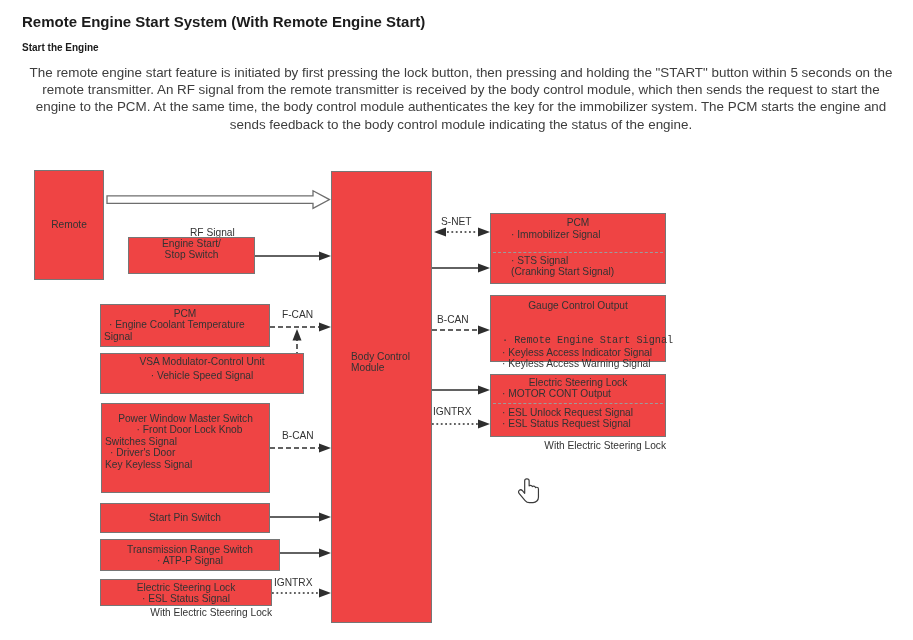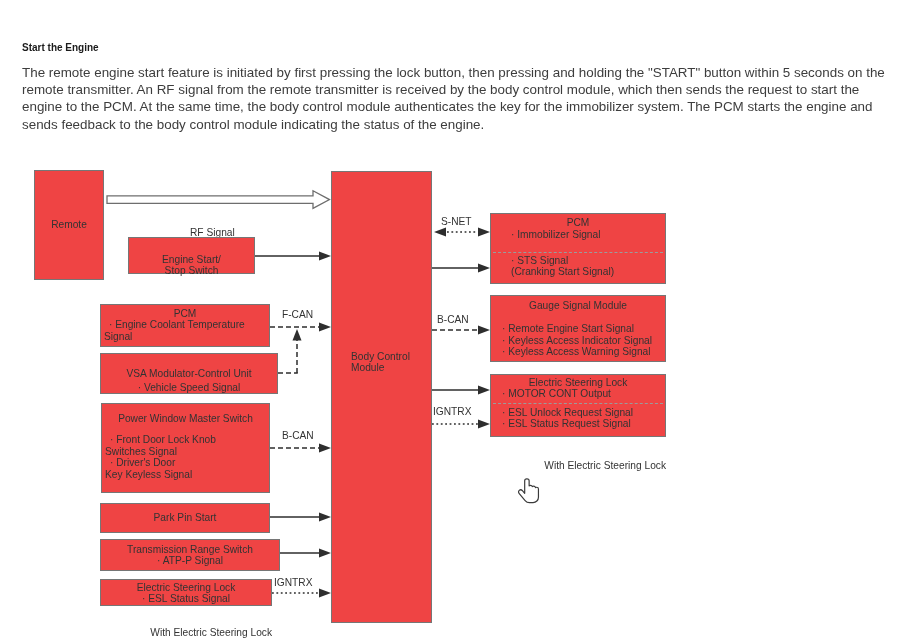--- a/index.html
+++ b/index.html
@@ -1,40 +1,41 @@
 <!DOCTYPE html>
 <html><head>
 <meta charset="utf-8">
 <style>
   html,body{margin:0;padding:0;background:#ffffff;}
   #page{position:relative;width:913px;height:640px;background:#ffffff;overflow:hidden;
         font-family:"Liberation Sans",sans-serif;color:#333333;}
   .abs{position:absolute;}
   .h1{left:22px;top:13px;font-size:15px;font-weight:bold;color:#1b1b1b;white-space:nowrap;}
   .h2{left:22px;top:42px;font-size:10px;font-weight:bold;color:#1b1b1b;white-space:nowrap;}
-  .para{left:22px;top:64px;width:878px;font-size:13.4px;line-height:17.2px;color:#3d3d3d;text-align:left;}
+  .para{left:22px;top:64px;width:878px;font-size:13.4px;line-height:17.2px;color:#3d3d3d;text-align:center;}
   .box{position:absolute;border:1.5px solid #767676;background:#ef4444;box-sizing:border-box;
        font-size:10.2px;line-height:11.4px;color:#333333;}
   .vc{display:flex;align-items:center;justify-content:center;height:100%;}
   .c{text-align:center;white-space:nowrap;}
   .ln{white-space:nowrap;}
   .pl3{padding-left:3px;}
   .pl8{padding-left:8px;}
   .pl11{padding-left:11px;}
   .pl20{padding-left:20px;}
   .divider{position:absolute;left:2px;right:2px;border-top:1.3px dashed #9b9b9b;height:0;}
   .buslabel{position:absolute;font-size:10.2px;color:#333333;white-space:nowrap;}
-  .caption{position:absolute;font-size:10.2px;color:#333333;text-align:right;white-space:nowrap;margin-top:20px;}
+  .caption{position:absolute;font-size:10.2px;color:#333333;text-align:right;white-space:nowrap;}
   svg{display:block;}
 </style>
 </head>
 <body>
 
 <div id="page">
 
+  <div class="abs h1">Remote Engine Start System (With Remote Engine Start)</div>
   <div class="abs h2">Start the Engine</div>
   <div class="abs para">The remote engine start feature is initiated by first pressing the lock button, then pressing and holding the "START" button within 5 seconds on the remote transmitter. An RF signal from the remote transmitter is received by the body control module, which then sends the request to start the engine to the PCM. At the same time, the body control module authenticates the key for the immobilizer system. The PCM starts the engine and sends feedback to the body control module indicating the status of the engine.</div>
 
   <svg class="abs" style="left:0;top:0;" width="913" height="640" viewBox="0 0 913 640">
     <g stroke="#2e2e2e" stroke-width="1.5" fill="none">
 
       <g>
         <line x1="255" y1="256" x2="320" y2="256"></line>
         <polygon points="331,256 319,251.5 319,260.5" fill="#2e2e2e" stroke="none"></polygon>
       </g>
@@ -93,46 +94,46 @@
   <div class="buslabel" style="left:282px;top:430px;">B-CAN</div>
   <div class="buslabel" style="left:274px;top:577px;">IGNTRX</div>
   <div class="buslabel" style="left:441px;top:216px;">S-NET</div>
   <div class="buslabel" style="left:437px;top:314px;">B-CAN</div>
   <div class="buslabel" style="left:433px;top:406px;">IGNTRX</div>
 
   <div class="box" style="left:34px;top:170px;width:70px;height:110px;">
     <div class="vc c">Remote</div>
   </div>
 
-  <div class="box" style="left:128px;top:237px;width:127px;height:37px;padding-top:16px;">
+  <div class="box" style="left:128px;top:237px;width:127px;height:37px;padding-top:0;">
     <div class="c">Engine Start/</div>
     <div class="c">Stop Switch</div>
   </div>
 
   <div class="box" style="left:100px;top:304px;width:170px;height:43px;padding-top:3px;">
     <div class="c">PCM</div>
     <div class="ln pl8">· Engine Coolant Temperature</div>
     <div class="ln pl3">Signal</div>
   </div>
 
-  <div class="box" style="left:100px;top:353px;width:178px;height:41px;padding-top:14px;">
+  <div class="box" style="left:100px;top:353px;width:204px;height:41px;padding-top:2px;">
     <div class="c">VSA Modulator-Control Unit</div>
     <div class="c" style="margin-top:3px;">· Vehicle Speed Signal</div>
   </div>
 
   <div class="box" style="left:101px;top:403px;width:169px;height:90px;padding-top:9px;">
     <div class="c">Power Window Master Switch</div>
-    <div class="ln pl8" style="margin-top:10px;">· Front Door Lock Knob</div>
+    <div class="ln pl8" style="text-align:center;">· Front Door Lock Knob</div>
     <div class="ln pl3">Switches Signal</div>
     <div class="ln pl8">· Driver's Door</div>
     <div class="ln pl3">Key Keyless Signal</div>
   </div>
 
   <div class="box" style="left:100px;top:503px;width:170px;height:30px;">
-    <div class="vc c">Park Pin Start</div>
+    <div class="vc c">Start Pin Switch</div>
   </div>
 
   <div class="box" style="left:100px;top:539px;width:180px;height:32px;padding-top:4px;">
     <div class="c">Transmission Range Switch</div>
     <div class="c">· ATP-P Signal</div>
   </div>
 
   <div class="box" style="left:100px;top:579px;width:172px;height:27px;padding-top:2px;">
     <div class="c">Electric Steering Lock</div>
     <div class="c">· ESL Status Signal</div>
@@ -149,22 +150,22 @@
 
   <div class="box" style="left:490px;top:213px;width:176px;height:71px;padding-top:3px;">
     <div class="c">PCM</div>
     <div class="ln pl20" style="margin-top:1px;">· Immobilizer Signal</div>
     <div class="divider" style="top:38px;"></div>
     <div class="ln pl20" style="margin-top:14px;">· STS Signal</div>
     <div class="ln pl20">(Cranking Start Signal)</div>
   </div>
 
   <div class="box" style="left:490px;top:295px;width:176px;height:67px;padding-top:4px;">
-    <div class="c">Gauge Signal Module</div>
-    <div class="ln pl11" style="margin-top:12px;">· Remote Engine Start Signal</div>
+    <div class="c">Gauge Control Output</div>
+    <div class="ln pl11" style="margin-top:24px;font-family:Liberation Mono, monospace;">· Remote Engine Start Signal</div>
     <div class="ln pl11">· Keyless Access Indicator Signal</div>
     <div class="ln pl11">· Keyless Access Warning Signal</div>
   </div>
 
   <div class="box" style="left:490px;top:374px;width:176px;height:63px;padding-top:2px;">
     <div class="c">Electric Steering Lock</div>
     <div class="ln pl11">· MOTOR CONT Output</div>
     <div class="divider" style="top:28px;"></div>
     <div class="ln pl11" style="margin-top:7px;">· ESL Unlock Request Signal</div>
     <div class="ln pl11">· ESL Status Request Signal</div>

